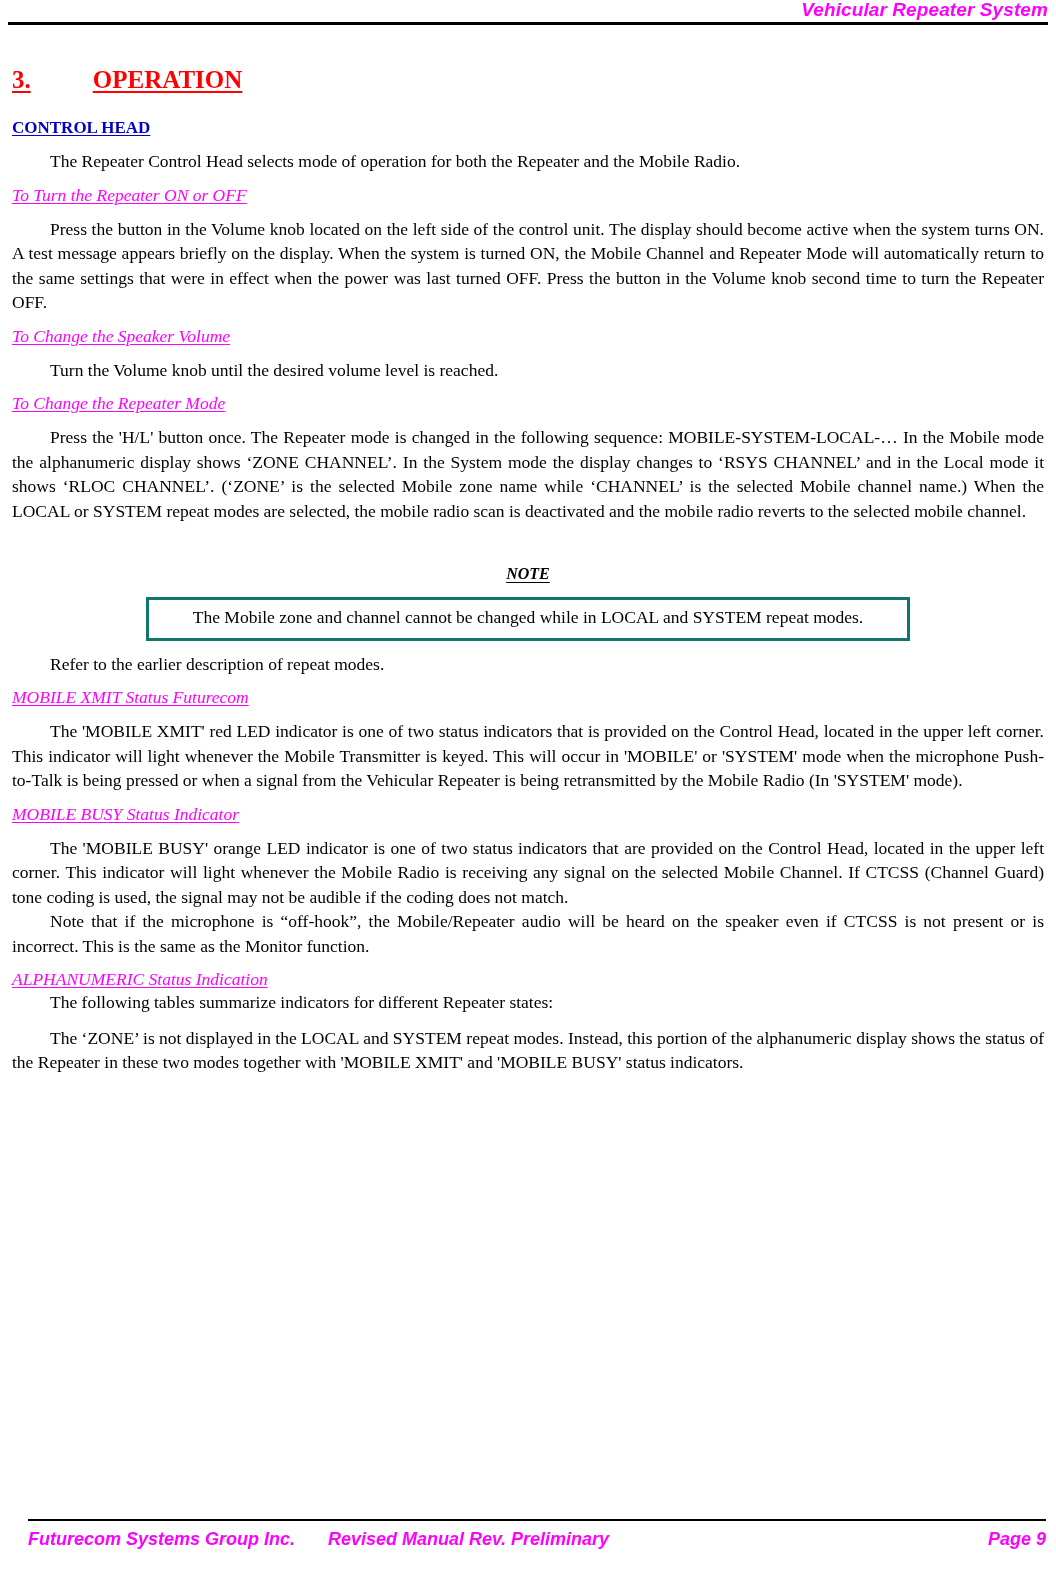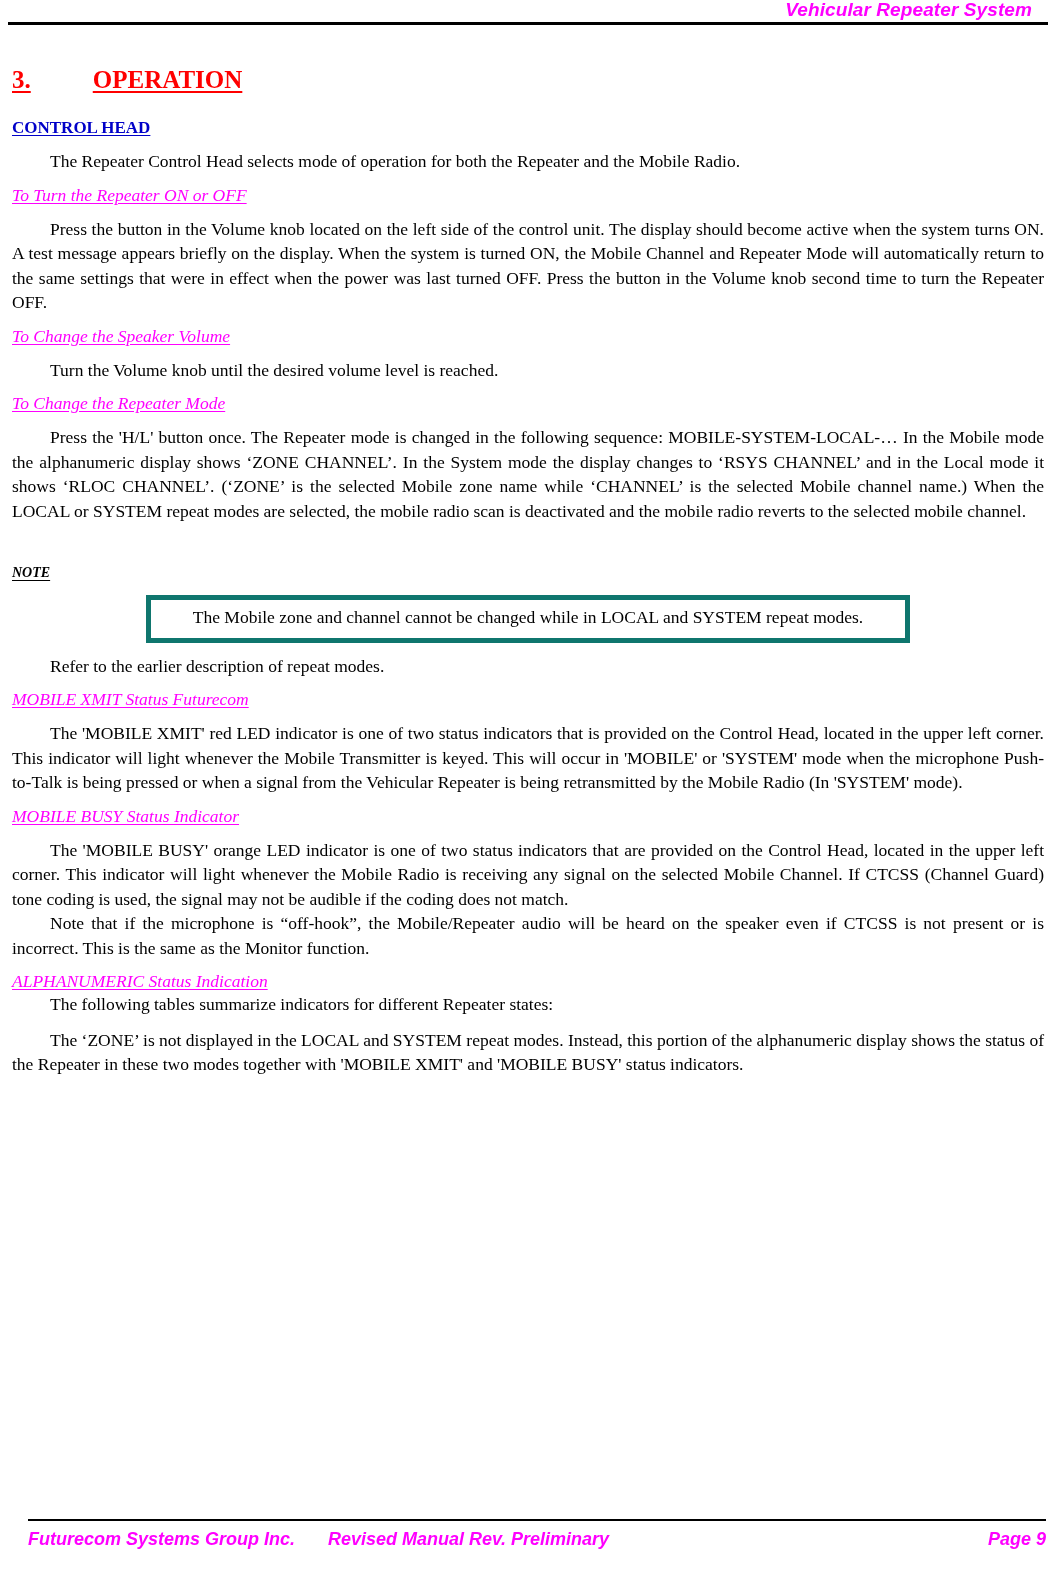--- a/index.html
+++ b/index.html
@@ -24,21 +24,21 @@
   
   .header {
     position: absolute;
     top: 0;
     left: 8px;
     right: 8px;
     height: 24px;
   }
   .header-title {
     position: absolute;
-    right: 16px;
+    right: 0;
     top: -1px;
     font-family: "Liberation Sans", "DejaVu Sans", sans-serif;
     font-weight: bold;
     font-style: italic;
     font-size: 19px;
     color: #FF00FF;
     letter-spacing: 0.1px;
     white-space: nowrap;
   }
   .header-rule {
@@ -112,32 +112,32 @@
     text-justify: inter-word;
     color: #000000;
   }
   p.body.indent {
     text-indent: 38px;
   }
   p.tight { margin-top: 0; }
 
   
   .note-title {
-    text-align: left;
-    font-weight: bold;
-    font-style: italic;
-    font-size: 14px;
+    text-align: center;
+    font-weight: bold;
+    font-style: italic;
+    font-size: 16px;
     text-decoration: underline;
     text-underline-offset: 3px;
     margin-top: 42px;
   }
   .note-box {
     margin: 14px auto 0 auto;
     width: 764px;
-    border: 5px solid #0f766e;
+    border: 3px solid #0f766e;
     box-sizing: border-box;
     padding: 5px 8px 8px 8px;
     text-align: center;
     font-size: 17.5px;
     line-height: 24.5px;
   }
 
   
   .footer {
     position: absolute;

